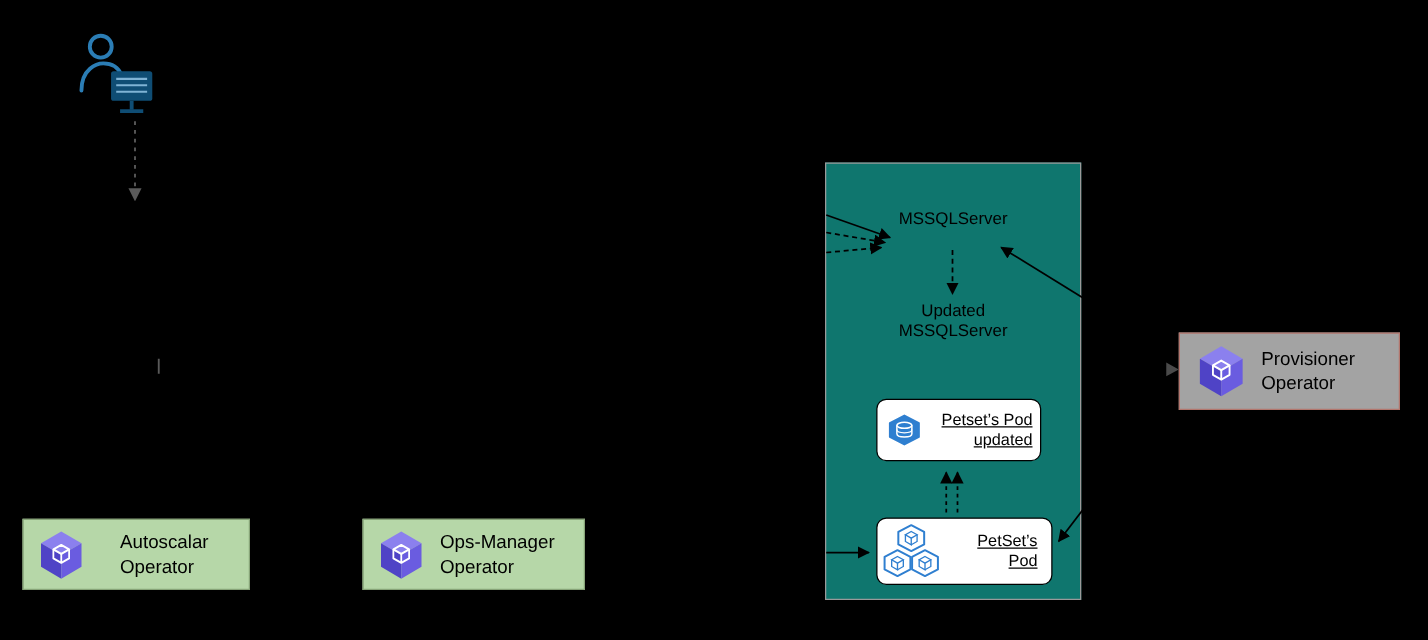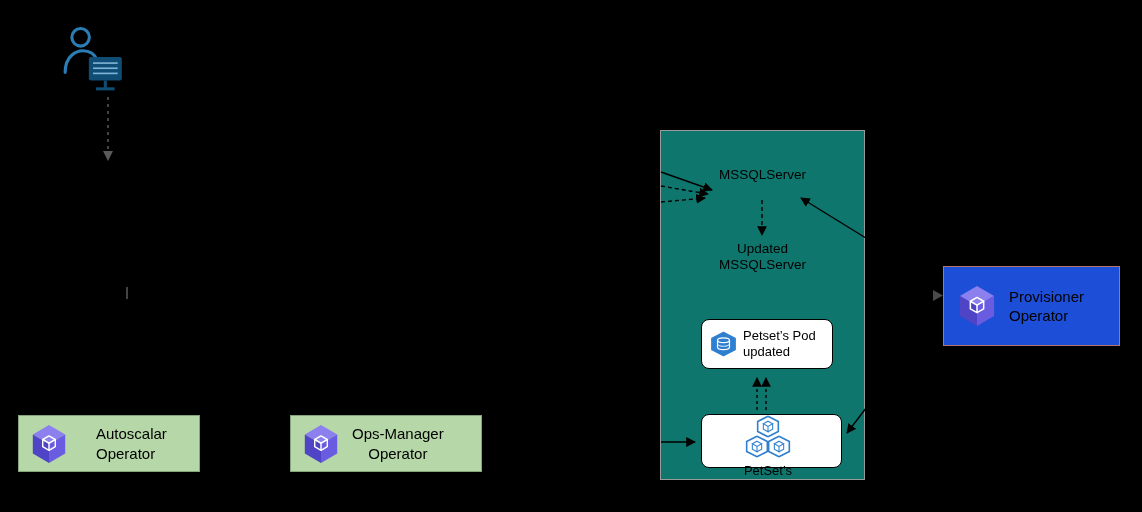--- a/index.html
+++ b/index.html
@@ -11,31 +11,31 @@
   .panel{position:absolute;left:660px;top:130px;width:205px;height:350px;
          background:#0f766e;border:1px solid #9a9a9a;box-sizing:border-box;}
   .mssql-label{position:absolute;left:0;top:36px;width:100%;text-align:center;font-size:13.5px;}
   .updated-label{position:absolute;left:0;top:110px;width:100%;text-align:center;
                  font-size:13.5px;line-height:1.22;}
 
   
   .wbox{position:absolute;background:#fff;border:1.4px solid #000;border-radius:8px;
         display:flex;align-items:center;box-sizing:border-box;}
   .pod-updated-box{left:40px;top:188px;width:132px;height:50px;padding:0 6px 0 8px;gap:6px;}
-  .pod-box{left:40px;top:283px;width:141px;height:54px;padding:0 11px 0 4px;gap:4px;flex-direction:column;}
-  .wbox .label{flex:1;text-align:left;font-size:13px;line-height:1.2;}
+  .pod-box{left:40px;top:283px;width:141px;height:54px;padding:0 11px 0 4px;gap:4px;}
+  .wbox .label{flex:1;text-align:right;font-size:13px;line-height:1.2;text-decoration:underline;}
   .pod-cluster{position:relative;width:47px;height:44px;flex:0 0 auto;}
   .pod-cluster svg{position:absolute;}
 
   
   .opbox{position:absolute;display:flex;align-items:center;box-sizing:border-box;border:1px solid;}
   .opbox .label{font-size:15px;line-height:1.28;}
-  .provisioner{left:943px;top:266px;width:177px;height:80px;background:#1d4ed8;border-color:#b3766d;gap:13px;padding-left:14px;}
+  .provisioner{left:943px;top:266px;width:177px;height:62px;background:#a3a3a3;border-color:#b3766d;gap:13px;padding-left:14px;}
   .autoscalar{left:18px;top:415px;width:182px;height:57px;background:#b6d7a8;border-color:#87a478;gap:29px;padding-left:12px;}
-  .ops-manager{left:290px;top:415px;width:192px;height:57px;background:#b6d7a8;border-color:#87a478;gap:13px;padding-left:12px;text-align:center;}
+  .ops-manager{left:290px;top:415px;width:178px;height:57px;background:#b6d7a8;border-color:#87a478;gap:13px;padding-left:12px;}
 
   .person{position:absolute;left:60px;top:26px;width:68px;height:68px;}
   .arrows{position:absolute;left:0;top:0;width:1142px;height:512px;pointer-events:none;}
   .defs-holder{position:absolute;width:0;height:0;overflow:hidden;}
 </style>
 </head>
 <body>
 
 <div class="canvas">
 

